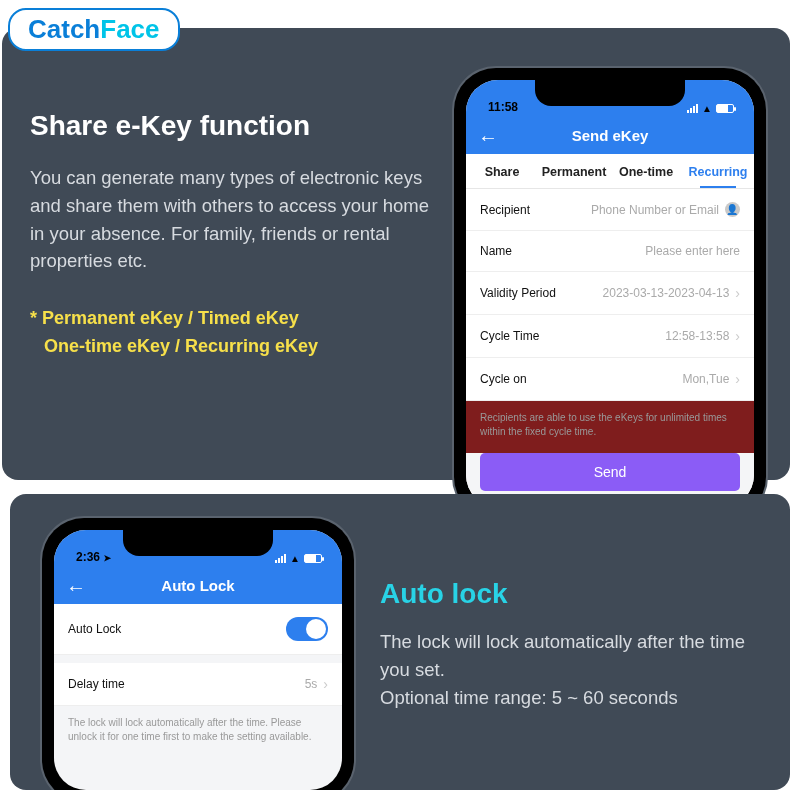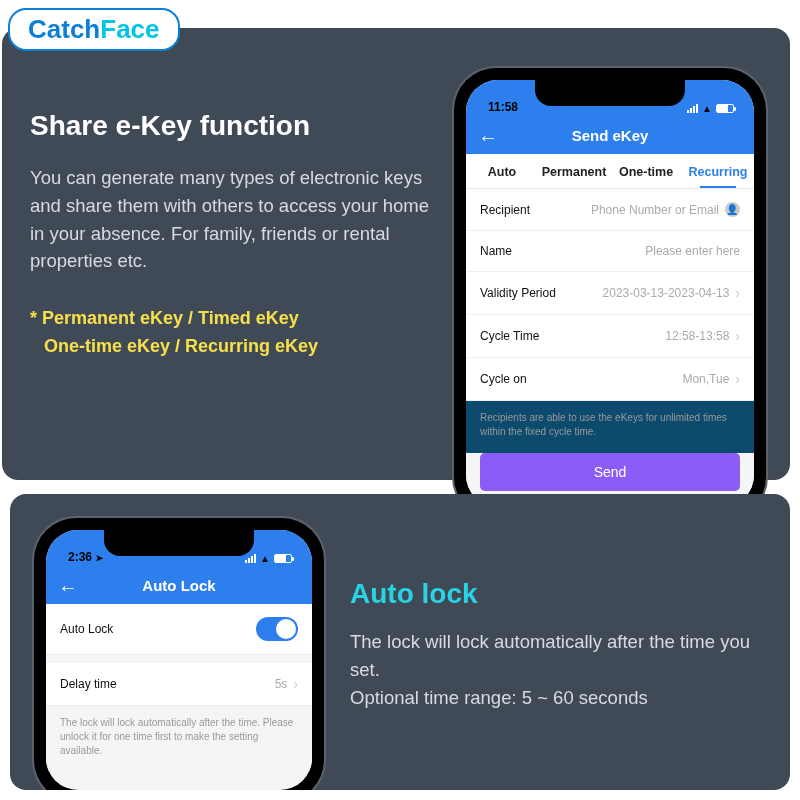--- a/index.html
+++ b/index.html
@@ -51,21 +51,21 @@
   .body { font-size: 18.5px; line-height: 1.5; color: #d7dbe0; }
   .bullets { margin-top: 30px; color: #f7e04a; font-size: 18px; line-height: 1.55; font-weight: 600; }
   .title.cyan { color: #28d3e6; font-weight: 700; font-size: 28px; margin-bottom: 18px; }
 
   
   .phone {
     width: 312px;
     flex: none;
     position: relative;
   }
-  .phone.small { width: 290px; }
+  .phone.small { width: 312px; margin-left: 8px; }
   .phone .frame {
     background: #000;
     border-radius: 42px;
     padding: 12px;
     box-shadow: 0 0 0 2px #5a636e;
   }
   .phone .notch {
     position: absolute;
     top: 12px; left: 50%; transform: translateX(-50%);
     width: 150px; height: 26px;
@@ -130,21 +130,21 @@
   .row {
     display:flex; justify-content:space-between; align-items:center;
     padding: 13px 14px;
     border-bottom: 1px solid #eee;
     font-size: 12px;
   }
   .row .lbl { color:#111; font-weight:500; }
   .row .val { color:#aaa; display:flex; align-items:center; gap:6px;justify-content:space-between; }
   .chev { color:#ccc; font-size:14px; }
   .note {
-    background:#0c4a6e;
+    background:#7f1d1d;
     padding: 10px 14px 14px;
     font-size: 10px;
     color:#999;
     line-height:1.4;
   }
   .sendbtn {
     margin: 0 14px 14px;
     background:#8b5cf6;
     color:#fff;
     text-align:center;
@@ -212,21 +212,21 @@
             <span class="batt">
                 <i></i>
               </span>
           </span>
         </div>
         <div class="navbar">
           <span class="back">←</span>
           <span>Send eKey</span>
         </div>
         <div class="tabs">
-          <div class="tab">Auto</div>
+          <div class="tab">Share</div>
           <div class="tab">Permanent</div>
           <div class="tab">One-time</div>
           <div class="tab active">Recurring</div>
         </div>
         <div class="form">
           <div class="row">
             <span class="lbl">Recipient</span>
             <span class="val">
               <span>Phone Number or Email</span>
               <span class="contact-icon">👤</span>

